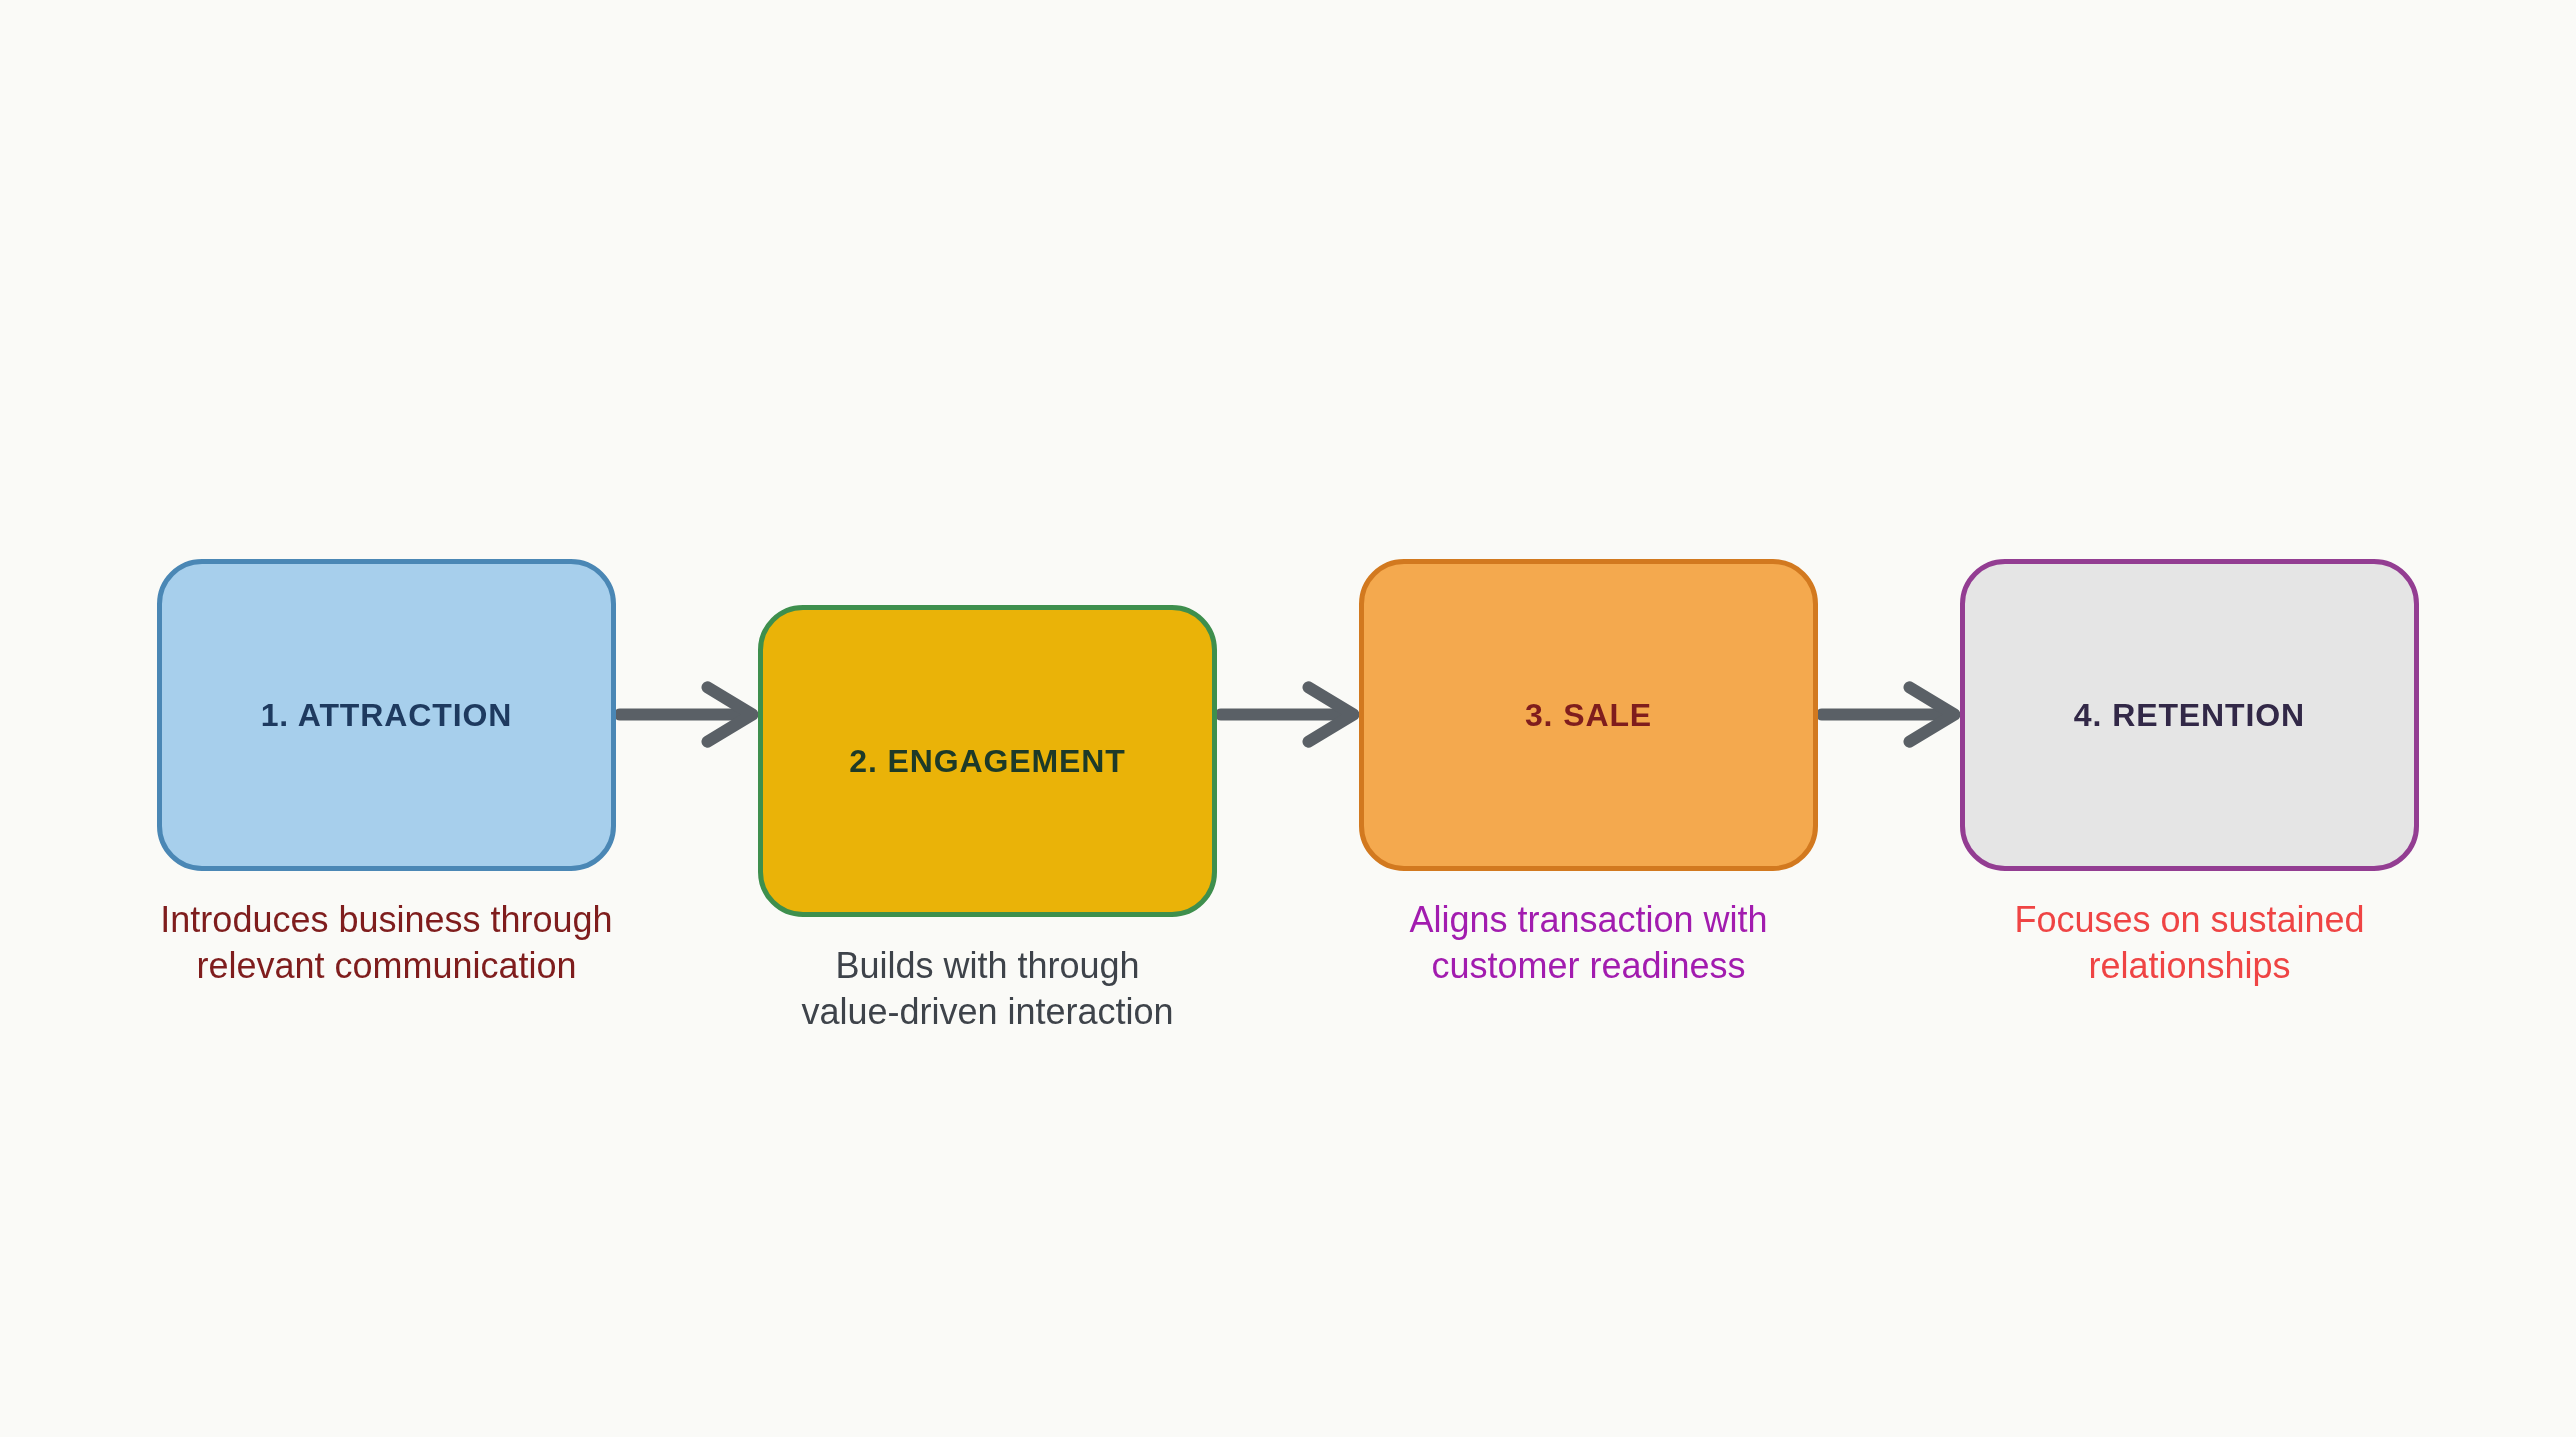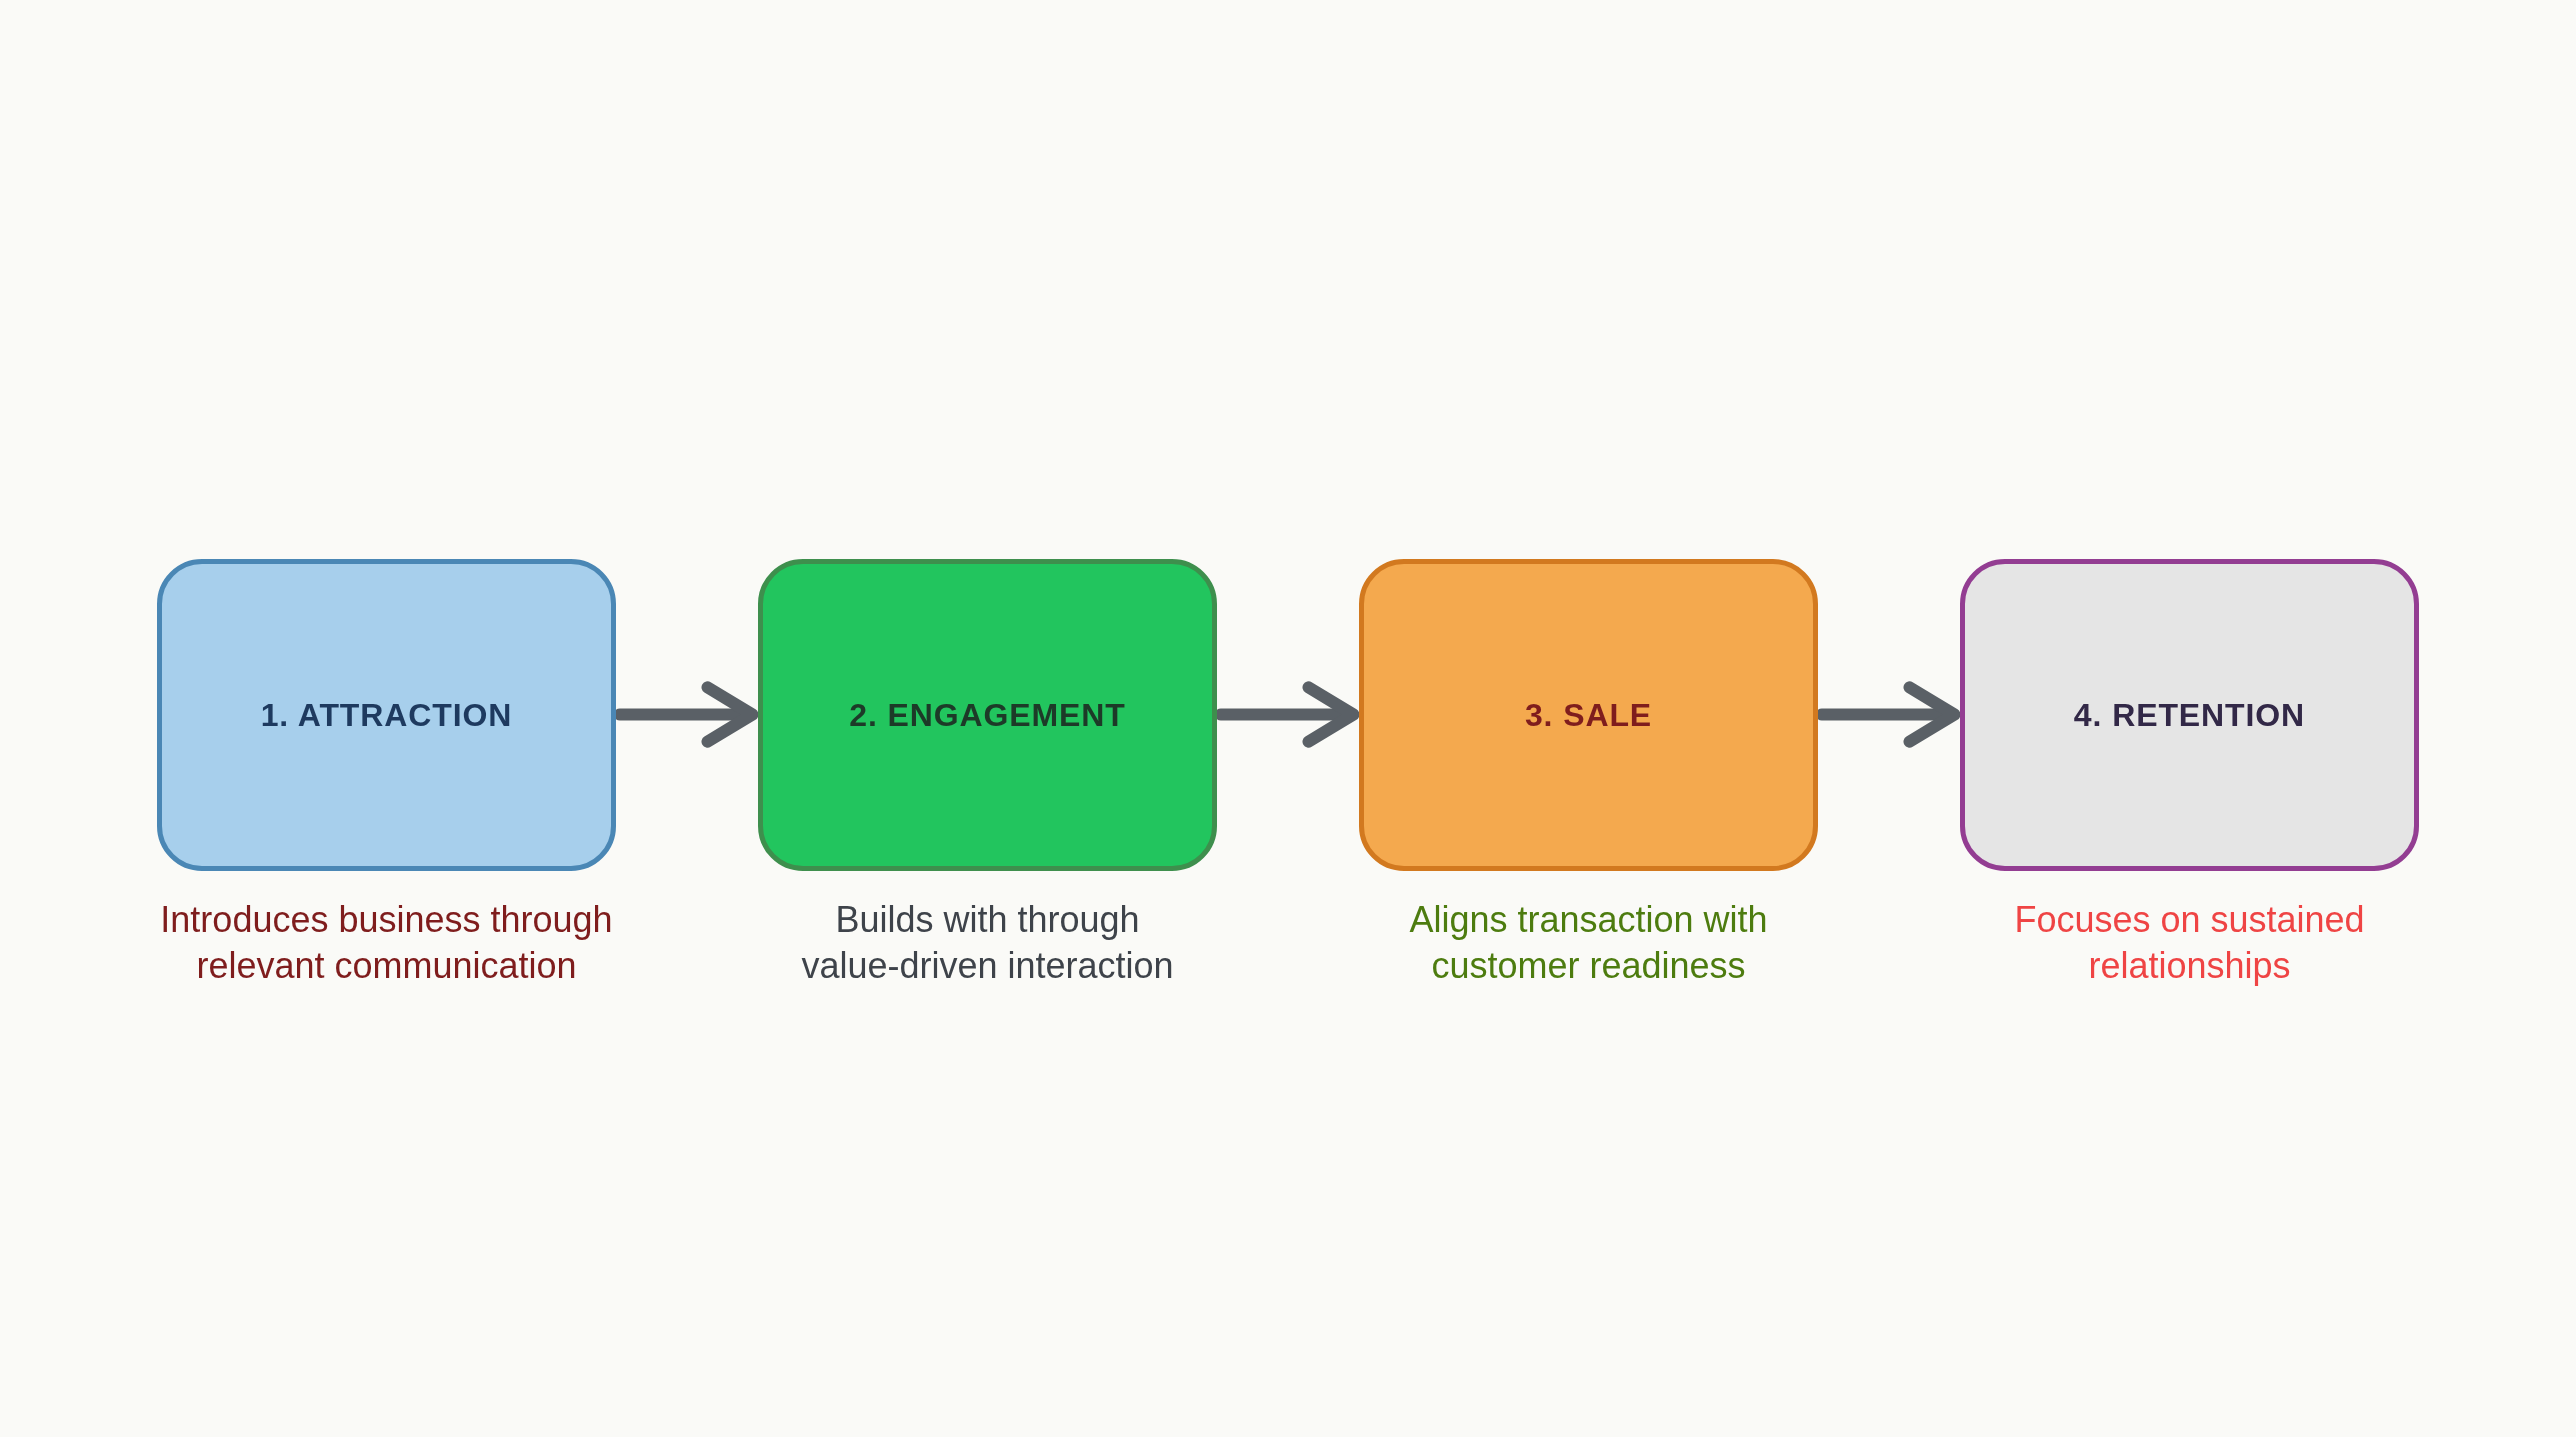--- a/index.html
+++ b/index.html
@@ -80,39 +80,39 @@
   </div>
 
   <div class="arrow-cell">
     <svg width="142" height="75" viewBox="0 0 152 80">
       <path class="arrow-path" d="M4 40 H132" fill="none" stroke-width="13" stroke-linecap="round" stroke="#5A6066"></path>
       <path class="arrow-path" d="M98 11 L146 40 L98 69" fill="none" stroke-width="13" stroke-linecap="round" stroke-linejoin="round" stroke="#5A6066"></path>
     </svg>
   </div>
 
   <div class="stage">
-    <div class="stage-box" style="background: #22c55e; border-color: rgb(62, 143, 77);">
+    <div class="stage-box" style="background: #eab308; border-color: rgb(62, 143, 77); margin-top: 46px;">
       <div class="stage-title" style="color: rgb(29, 58, 40);">2. ENGAGEMENT</div>
     </div>
     <div class="stage-caption" style="color: rgb(62, 67, 74);">Builds with through
 value-driven interaction</div>
   </div>
 
   <div class="arrow-cell">
     <svg width="142" height="75" viewBox="0 0 152 80">
       <path class="arrow-path" d="M4 40 H132" fill="none" stroke-width="13" stroke-linecap="round" stroke="#5A6066"></path>
       <path class="arrow-path" d="M98 11 L146 40 L98 69" fill="none" stroke-width="13" stroke-linecap="round" stroke-linejoin="round" stroke="#5A6066"></path>
     </svg>
   </div>
 
   <div class="stage">
     <div class="stage-box" style="background: rgb(244, 169, 78); border-color: rgb(210, 121, 31);">
       <div class="stage-title" style="color: #7f1d1d;">3. SALE</div>
     </div>
-    <div class="stage-caption" style="color: #4d7c0f;">Aligns transaction with
+    <div class="stage-caption" style="color: #a21caf;">Aligns transaction with
 customer readiness</div>
   </div>
 
   <div class="arrow-cell">
     <svg width="142" height="75" viewBox="0 0 152 80">
       <path class="arrow-path" d="M4 40 H132" fill="none" stroke-width="13" stroke-linecap="round" stroke="#5A6066"></path>
       <path class="arrow-path" d="M98 11 L146 40 L98 69" fill="none" stroke-width="13" stroke-linecap="round" stroke-linejoin="round" stroke="#5A6066"></path>
     </svg>
   </div>
 

